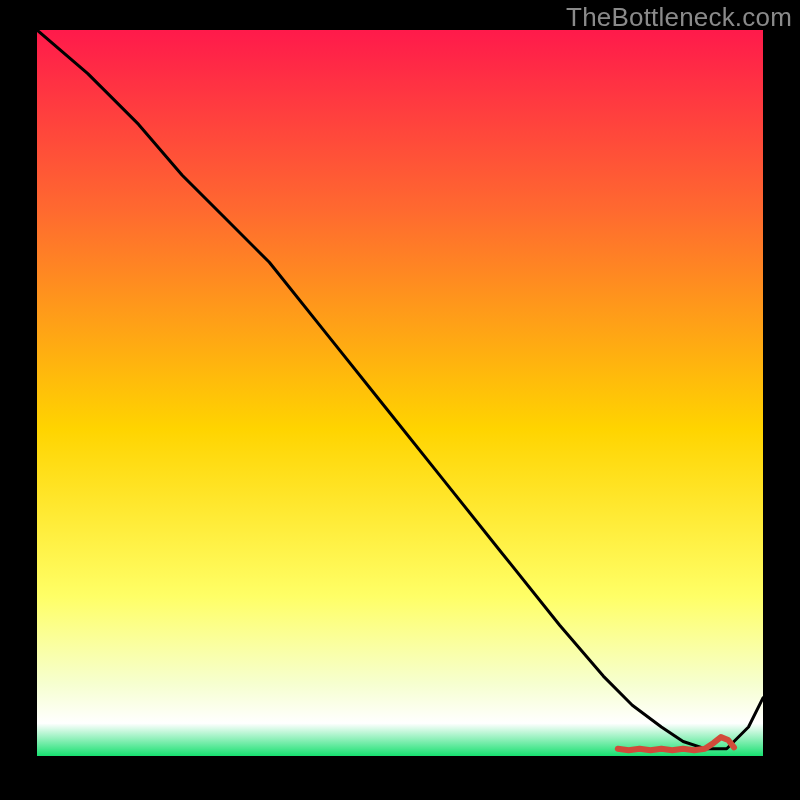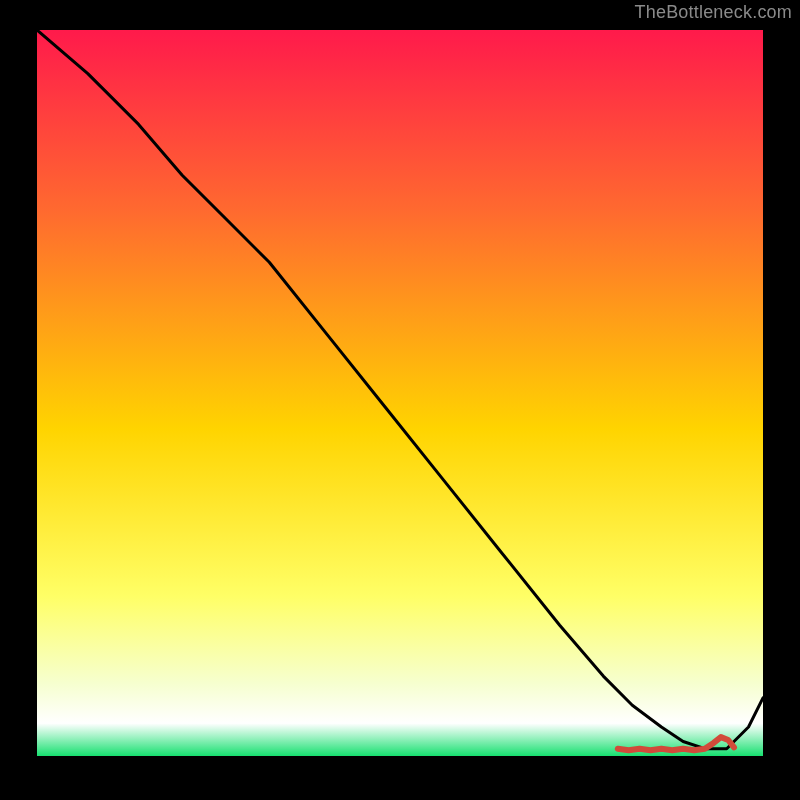--- a/index.html
+++ b/index.html
@@ -15,21 +15,21 @@
     position: relative;
     width: 800px;
     height: 800px;
     background: #000;
   }
   .attribution {
     position: absolute;
     top: 2px;
     right: 8px;
     color: #8a8a8a;
-    font-size: 18px;
+    font-size: 26px;
     letter-spacing: 0.2px;
     font-weight: 400;
   }
   .plot {
     position: absolute;
     left: 37px;
     top: 30px;
     width: 726px;
     height: 726px;
   }

